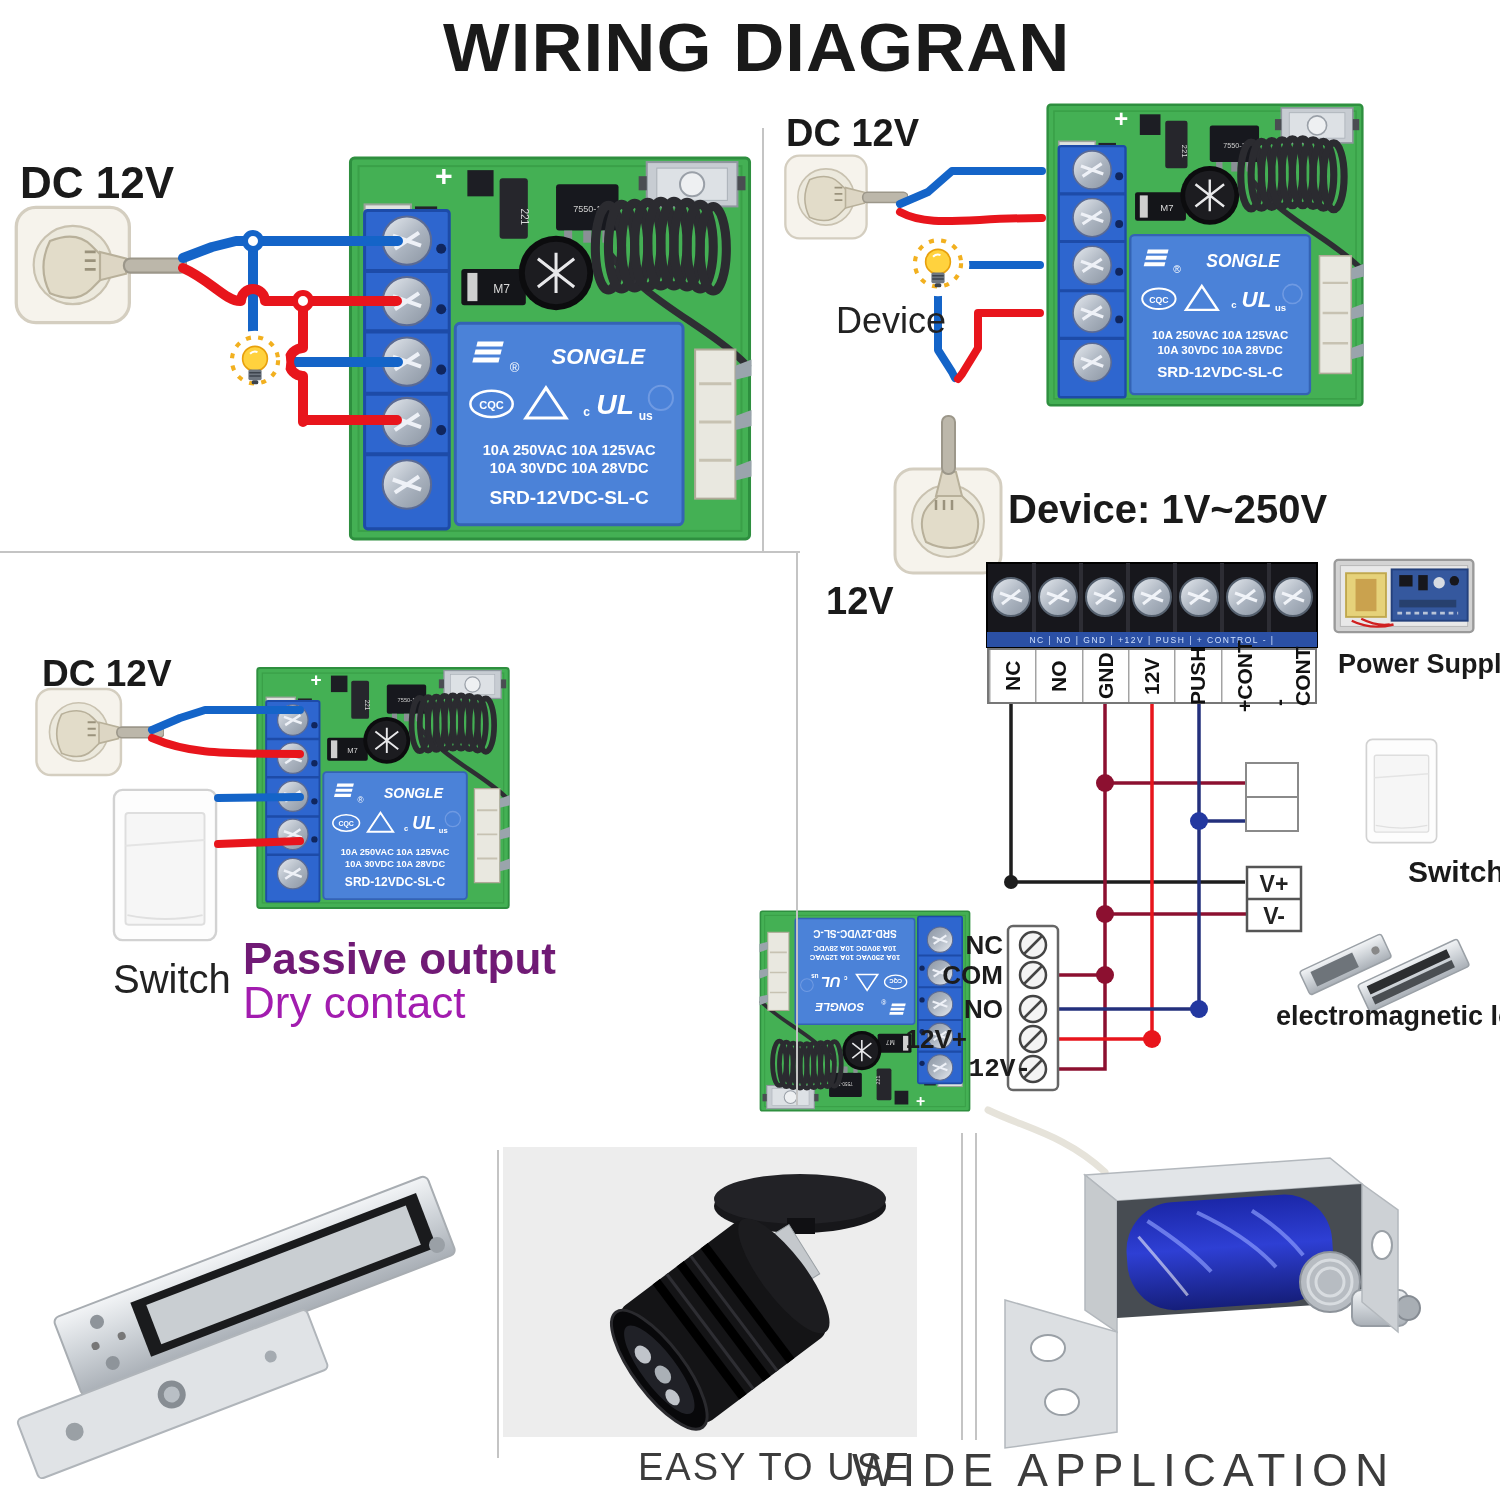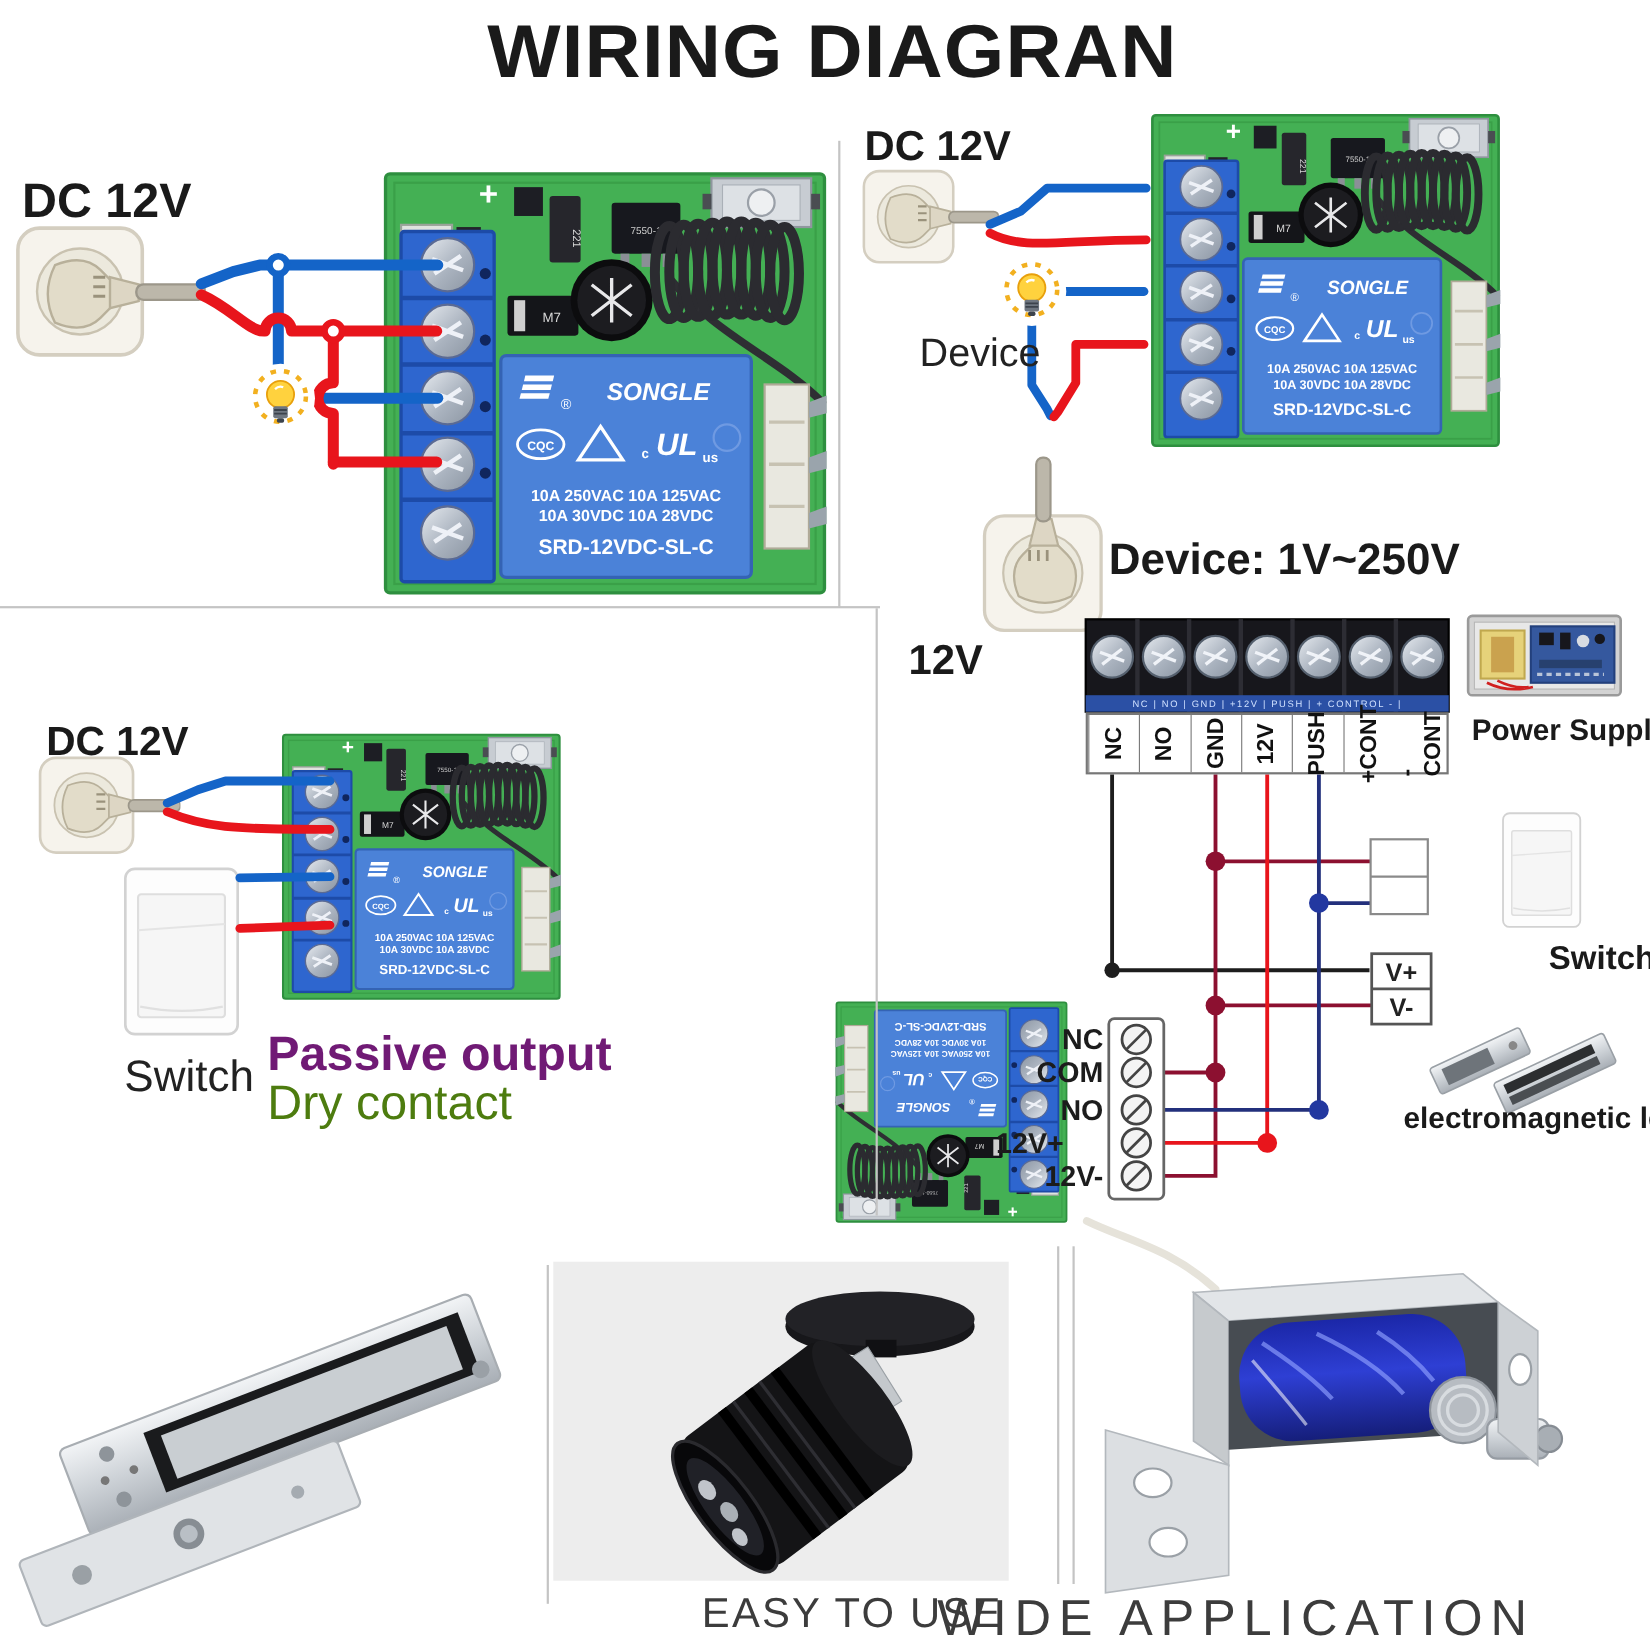--- a/index.html
+++ b/index.html
@@ -446,21 +446,21 @@
 
   <div class="lbl b800" style="left:20px;top:160px;font-size:44px;">DC 12V</div>
 
   <div class="lbl b800" style="left:786px;top:114px;font-size:38px;">DC 12V</div>
   <div class="lbl" style="left:836px;top:302px;font-size:36px;font-weight:500;color:#222;">Device</div>
   <div class="lbl b800" style="left:1008px;top:488px;font-size:40px;">Device: 1V~250V</div>
 
   <div class="lbl b800" style="left:42px;top:655px;font-size:37px;">DC 12V</div>
   <div class="lbl" style="left:113px;top:958px;font-size:40px;font-weight:500;color:#222;">Switch</div>
   <div class="lbl" style="left:243px;top:936px;font-size:44px;font-weight:700;color:#701a75;">Passive output</div>
-  <div class="lbl" style="left:243px;top:980px;font-size:44px;font-weight:500;color:#4d7c0f;">Dry contact</div>
+  <div class="lbl" style="left:243px;top:980px;font-size:44px;font-weight:500;color:#a21caf;">Dry contact</div>
 
   <div class="lbl b800" style="left:826px;top:582px;font-size:38px;">12V</div>
 
   <div class="blocklabels" style="left:987px;top:648px;width:330px;height:56px;">
     <div class="cell">NC</div>
     <div class="cell">NO</div>
     <div class="cell">GND</div>
     <div class="cell">12V</div>
     <div class="cell">PUSH</div>
     <div class="cell">+CONT</div>
@@ -468,18 +468,18 @@
   </div>
 
   <div class="lbl b700" style="left:1338px;top:650px;font-size:27px;">Power Supply</div>
   <div class="lbl b700" style="left:1408px;top:856px;font-size:30px;">Switch</div>
   <div class="lbl b700" style="left:1276px;top:1002px;font-size:27px;">electromagnetic lock</div>
 
   <div class="termlbl" style="left:848px;top:929px;">NC</div>
   <div class="termlbl" style="left:848px;top:959px;">COM</div>
   <div class="termlbl" style="left:848px;top:993px;">NO</div>
   <div class="termlbl" style="left:812px;top:1023px;">12V+</div>
-  <div class="termlbl" style="left:848px;top:1053px;">12V-</div>
+  <div class="termlbl" style="left:876px;top:1053px;font-family:Liberation Mono, monospace;">12V-</div>
 
   <div class="lbl thin" style="left:638px;top:1448px;font-size:38px;letter-spacing:2px;">EASY TO USE</div>
   <div class="lbl thin" style="left:852px;top:1446px;font-size:46px;letter-spacing:7px;">WIDE APPLICATION</div>
 
 </div>
 
 </body></html>

